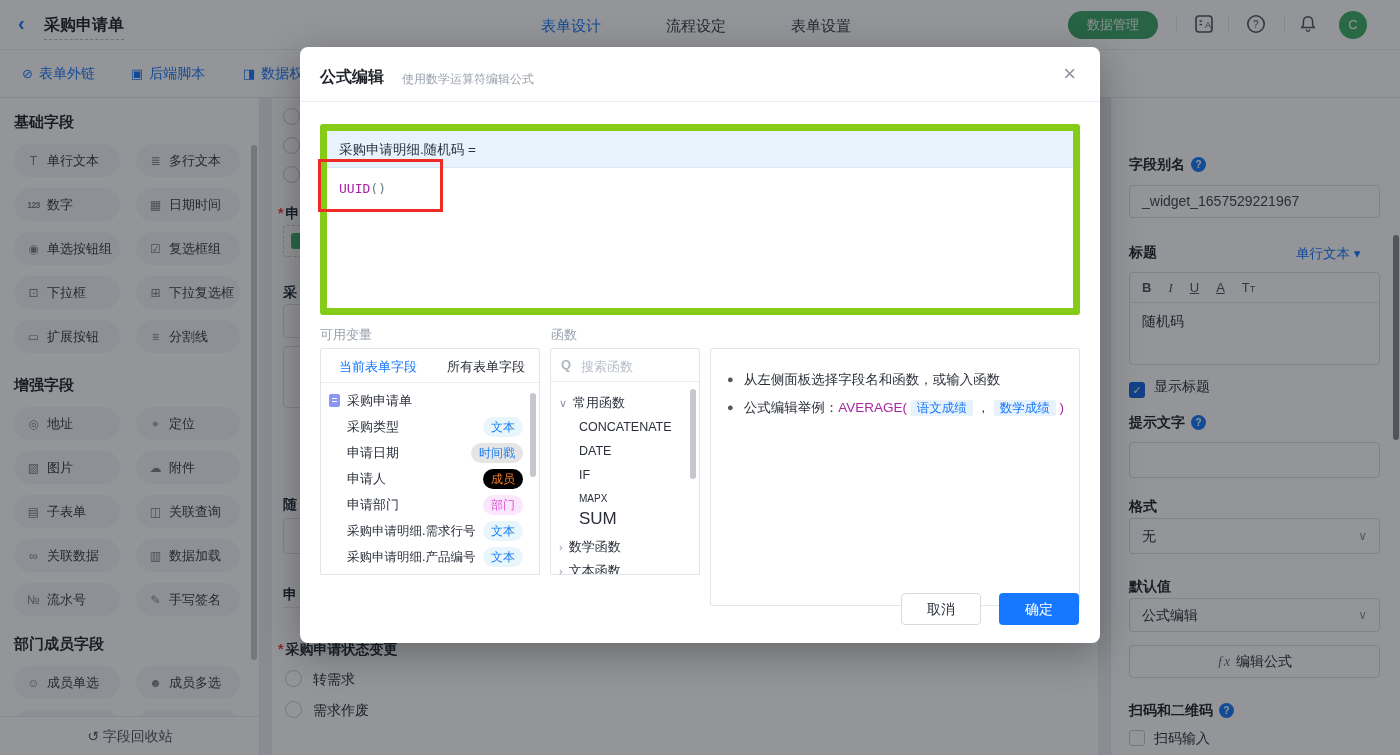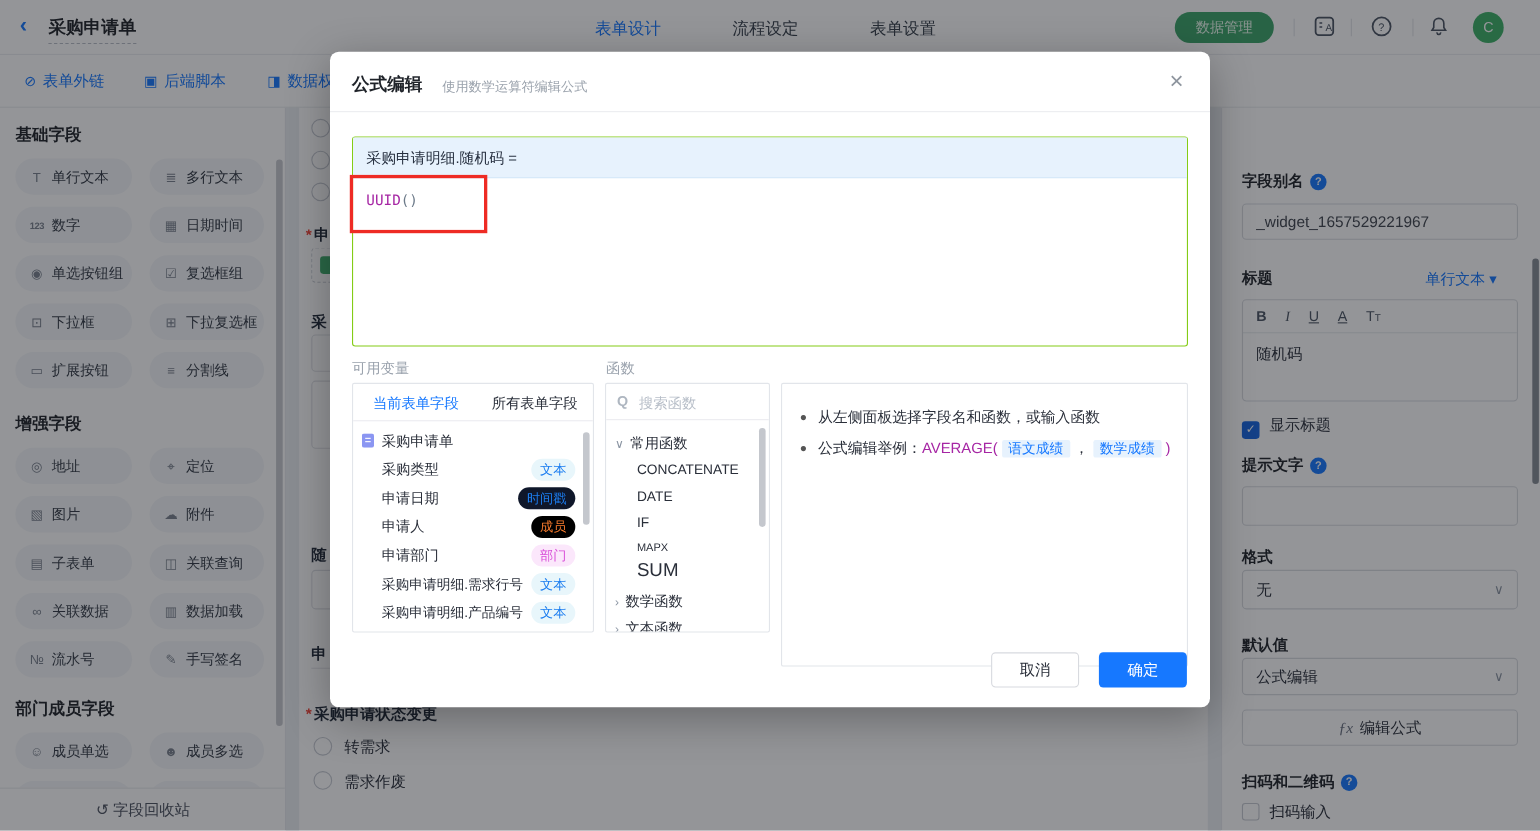--- a/index.html
+++ b/index.html
@@ -40,37 +40,37 @@
   .opttext { position:absolute; font-size:14px; color:#2a2f3a; }
   .cinput { position:absolute; background:#fff; border:1px solid #dfe1e6; border-radius:4px; }
   
   .overlay { position:absolute; left:0; top:0; width:1400px; height:755px; background:rgba(18,21,26,0.45); z-index:50; }
   
   .modal { position:absolute; left:300px; top:47px; width:800px; height:596px; background:#fff; border-radius:8px; box-shadow:0 10px 40px rgba(0,0,0,0.3); z-index:100; }
   .m-title { position:absolute; left:20px; top:20px; font-size:16px; font-weight:bold; color:#1f2329; }
   .m-sub { position:absolute; left:102px; top:24px; font-size:12px; color:#9aa2ac; }
   .m-close { position:absolute; right:24px; top:14px; font-size:22px; color:#8e959e; cursor:pointer; }
   .m-hline { position:absolute; left:0; top:54px; width:800px; height:1px; background:#ecedf0; }
-  .fbox { position:absolute; left:20px; top:77px; width:760px; height:191px; border:1px solid #84cc16; border-radius:3px; }
+  .fbox { position:absolute; left:20px; top:77px; width:760px; height:191px; border:7px solid #84cc16; border-radius:3px; }
   .fbox-head { height:37px; background:#e7f2fd; border-bottom:1px solid #d5e8f9; font-size:13.5px; color:#273040; line-height:37px; padding-left:12px; }
   .fcode { position:absolute; left:12px; top:50px; font-family:"DejaVu Sans Mono","Liberation Mono",monospace; font-size:13px; }
   .fcode .fn { color:#a626a4; }
   .fcode .pr { color:#6c7a89; }
   .redbox { position:absolute; left:18px; top:112px; width:125px; height:53px; border:3px solid #ee2b24; z-index:5; }
   .grp-label { position:absolute; top:279px; font-size:13px; color:#99a1ac; }
   .mpanel { position:absolute; top:301px; border:1px solid #e2e5ea; border-radius:2px; background:#fff; overflow:hidden; }
   .vtabs { height:34px; border-bottom:1px solid #ececf0; position:relative; }
   .vtab { position:absolute; top:9px; font-size:13px; color:#2a2f3a; cursor:pointer; }
   .vtab.active { color:#1678ff; }
   .vrow { position:absolute; height:24px; line-height:24px; font-size:13px; color:#2a2f3a; }
   .docicon { display:inline-block; width:11px; height:13px; border-radius:2px; background:#8b96f2; vertical-align:-2px; margin-right:7px;
     background-image:linear-gradient(#fff,#fff),linear-gradient(#fff,#fff); background-size:5px 1px,5px 1px; background-position:3px 4px,3px 7px; background-repeat:no-repeat; }
   .badge { position:absolute; right:16px; top:2px; height:20px; line-height:20px; border-radius:10px; padding:0 8px; font-size:12px; }
   .b-text { background:#e8f6fb; color:#1c7df0; }
-  .b-time { background:#0f172a; color:#1c7df0;font-family:Liberation Serif, serif; }
+  .b-time { background:#e5e5e5; color:#1c7df0;font-family:Liberation Serif, serif; }
   .b-member { background:#000000; color:#fa7c2d; }
   .b-dept { background:#fbe7fb; color:#d94fd9; }
   .p-scroll { position:absolute; right:3px; width:6px; border-radius:3px; background:#c4c7cd; }
   .searchrow { height:33px; border-bottom:1px solid #ececf0; position:relative; }
   .searchrow .q { position:absolute; left:10px; top:8px; color:#aeb6c0; font-size:13px; font-weight:bold; }
   .searchrow .ph { position:absolute; left:30px; top:9px; color:#b7bec8; font-size:13px; }
   .chev { color:#8a94a2; font-size:11px; margin-right:6px; }
   .helps { position:absolute; font-size:13.5px; color:#2a2f3a; }
   .helps .dot { color:#555; margin-right:10px; font-size:11px; vertical-align:1px; }
   .helps .fn { color:#a626a4; }

